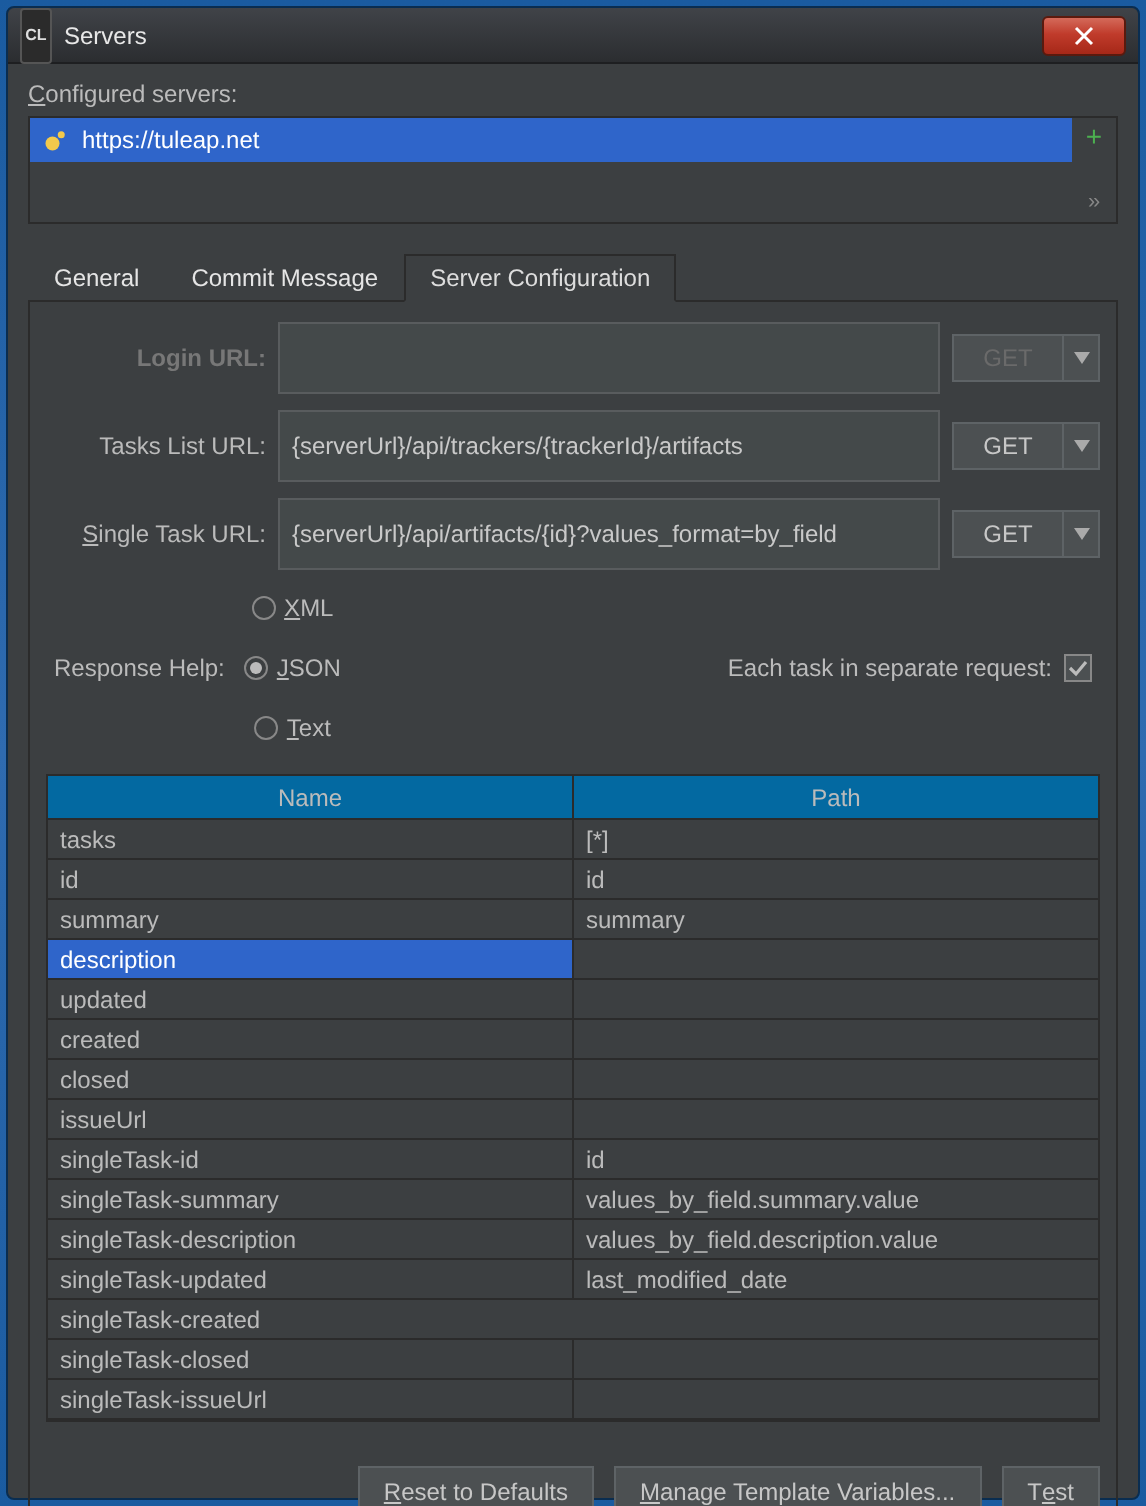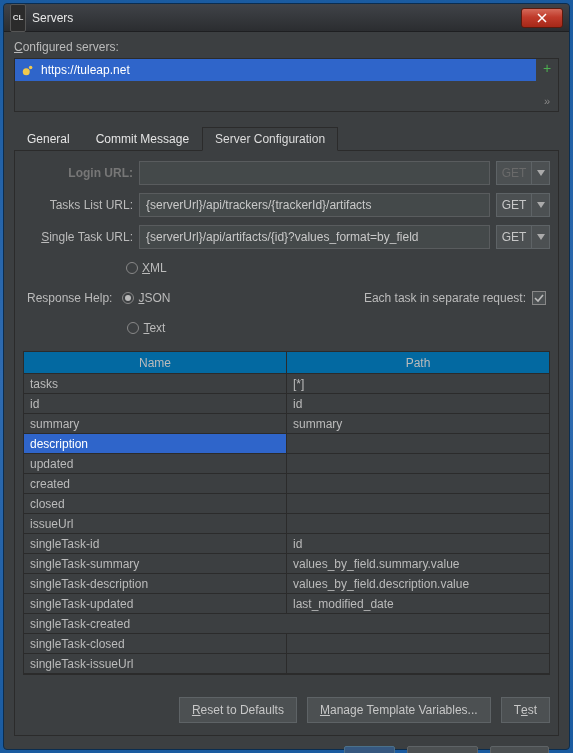--- a/index.html
+++ b/index.html
@@ -28,24 +28,24 @@
 
 .tabs { display: flex; margin-top: 14px; border-bottom: 1px solid #2b2b2b; }
 .tab { padding: 4px 12px; color: #e5e5e5; border: 1px solid transparent; border-bottom: none; cursor: pointer; position: relative; top: 1px; }
 .tab.active { background: #3c3f41; border-color: #2b2b2b; border-bottom: 1px solid #3c3f41; color: #dddddd; }
 
 .form-area { border: 1px solid #2b2b2b; border-top: none; padding: 10px 8px 12px 8px; display: flex; flex-direction: column; gap: 8px; }
 
 .row { display: flex; align-items: center; gap: 6px; }
 .row .lbl { width: 110px; text-align: right; color: #bbbbbb; }
 .row .lbl.disabled { color: #777; font-weight: bold; }
-.text-input { flex: 1; height: 24px; background: #44494a; border: 1px solid #595c5e; color: #c9c9c9; padding: 0 6px; }
+.text-input { flex: 1; height: 36px; background: #44494a; border: 1px solid #595c5e; color: #c9c9c9; padding: 0 6px; }
 .text-input.disabled { color: #777; }
 .combo-btn { display: flex; height: 24px; }
-.combo-btn .btn-main { width: 36px; background: #4c5052; border: 1px solid #5e6366; color: #c7c7c7; display: flex; align-items: center; justify-content: center; cursor: pointer; }
+.combo-btn .btn-main { width: 56px; background: #4c5052; border: 1px solid #5e6366; color: #c7c7c7; display: flex; align-items: center; justify-content: center; cursor: pointer; }
 .combo-btn .btn-main.disabled { color: #6a6a6a; }
 .combo-btn .btn-drop { width: 18px; background: #4c5052; border: 1px solid #5e6366; border-left: none; display: flex; align-items: center; justify-content: center; cursor: pointer; }
 .combo-btn .btn-drop svg { width: 8px; height: 6px; fill: #aaa; }
 
 .resp-row { display: flex; align-items: center; margin-top: 4px; padding: 0 4px; }
 .resp-row .lbl2 { color: #bbbbbb; margin-right: 10px; }
 .radio-group { display: flex; gap: 16px; align-items: center; flex-direction: column; }
 .radio-item { display: flex; align-items: center; gap: 4px; color: #bbbbbb; cursor: pointer; }
 .radio-item .r { width: 12px; height: 12px; border-radius: 50%; border: 1px solid #888; background: #3c3f41; display: flex; align-items: center; justify-content: center; }
 .radio-item .r.on::after { content: ""; width: 6px; height: 6px; border-radius: 50%; background: #bbbbbb; }

